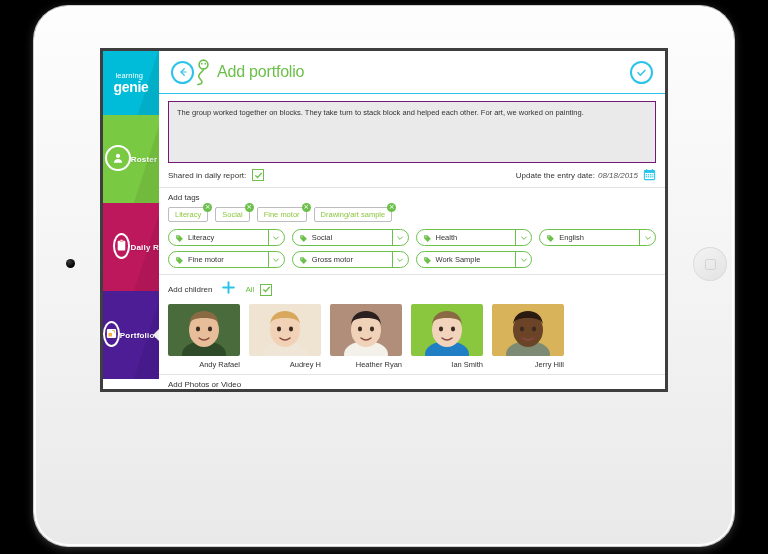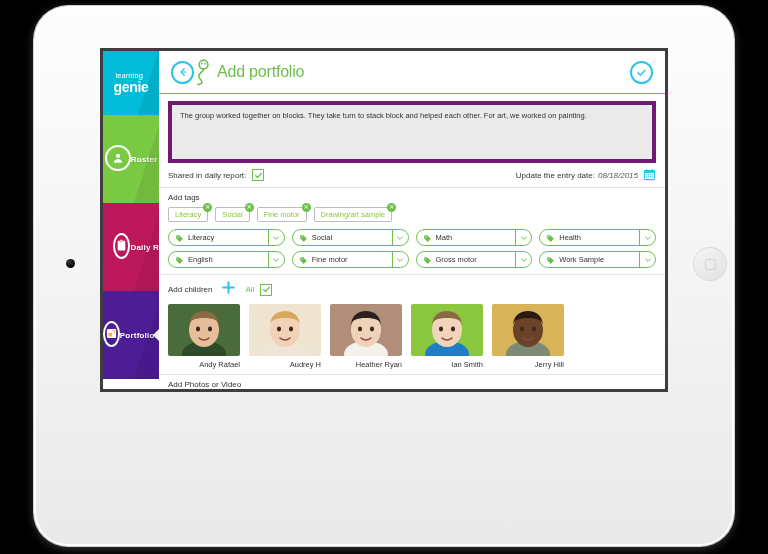--- a/index.html
+++ b/index.html
@@ -152,21 +152,21 @@
 
   #scroll-body {
     flex: 1; overflow: hidden; display: flex; flex-direction: column;
     padding: 0;
   }
 
   
   #note-section { padding: 7px 9px 0 9px; }
   #note-box {
     background: #eaeaea;
-    border: 4px solid #701a75;
+    border: 1px solid #701a75;
     height: 62px;
     padding: 6px 8px;
     font-size: 7.5px;
     color: #333;
     line-height: 1.4;
   }
   #note-meta {
     display: flex; align-items: center;
     height: 24px;
     font-size: 8px;
@@ -436,32 +436,20 @@
                 <svg width="8" height="8" viewBox="0 0 24 24">
                   <path d="M5 9l7 7 7-7" fill="none" stroke="#6cc04a" stroke-width="3" stroke-linecap="round" stroke-linejoin="round"></path>
                 </svg>
               </span>
             </div>
             <div class="dd">
               <span class="dd-tag-icon"><svg width="9" height="9" viewBox="0 0 24 24">
                   <path d="M3 11.5V4.2A1.2 1.2 0 014.2 3h7.3L21 12.5 12.5 21 3 11.5z" fill="#6cc04a"></path>
                   <circle cx="7.6" cy="7.6" r="1.7" fill="#fff"></circle>
                 </svg></span>
-              <span class="dd-label">Math</span>
-              <span class="dd-arrow">
-                <svg width="8" height="8" viewBox="0 0 24 24">
-                  <path d="M5 9l7 7 7-7" fill="none" stroke="#6cc04a" stroke-width="3" stroke-linecap="round" stroke-linejoin="round"></path>
-                </svg>
-              </span>
-            </div>
-            <div class="dd">
-              <span class="dd-tag-icon"><svg width="9" height="9" viewBox="0 0 24 24">
-                  <path d="M3 11.5V4.2A1.2 1.2 0 014.2 3h7.3L21 12.5 12.5 21 3 11.5z" fill="#6cc04a"></path>
-                  <circle cx="7.6" cy="7.6" r="1.7" fill="#fff"></circle>
-                </svg></span>
               <span class="dd-label">Health</span>
               <span class="dd-arrow">
                 <svg width="8" height="8" viewBox="0 0 24 24">
                   <path d="M5 9l7 7 7-7" fill="none" stroke="#6cc04a" stroke-width="3" stroke-linecap="round" stroke-linejoin="round"></path>
                 </svg>
               </span>
             </div>
             <div class="dd">
               <span class="dd-tag-icon"><svg width="9" height="9" viewBox="0 0 24 24">
                   <path d="M3 11.5V4.2A1.2 1.2 0 014.2 3h7.3L21 12.5 12.5 21 3 11.5z" fill="#6cc04a"></path>

